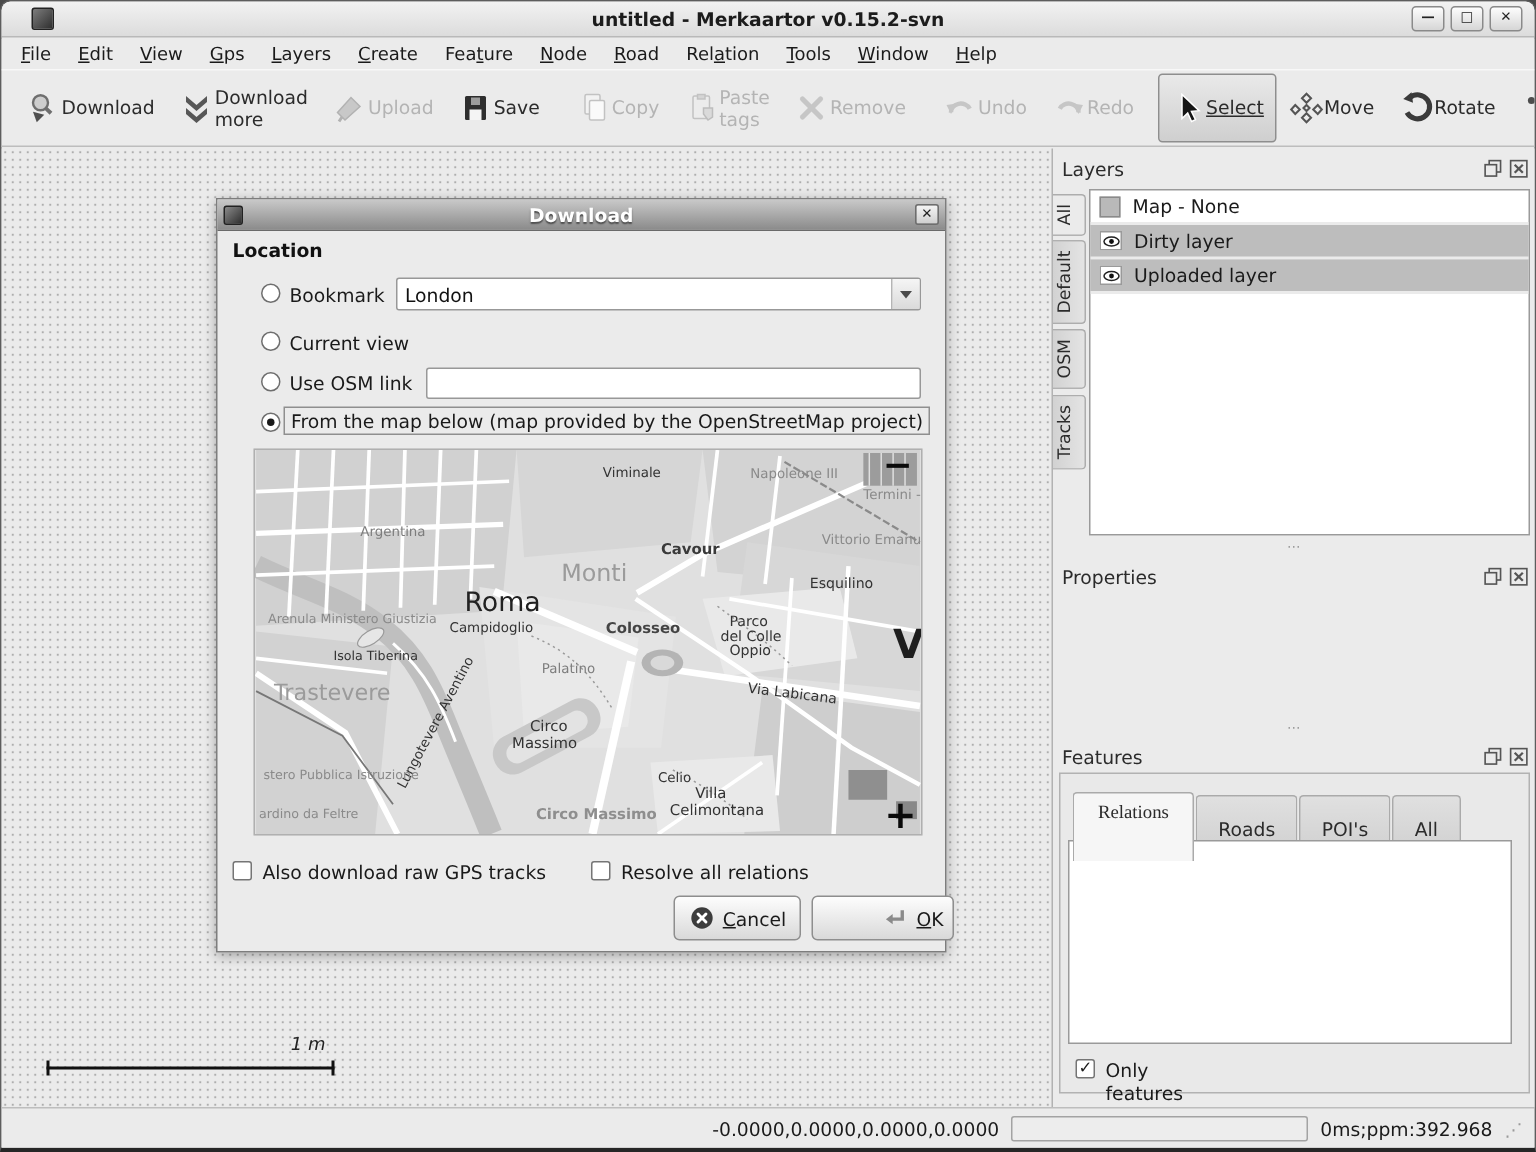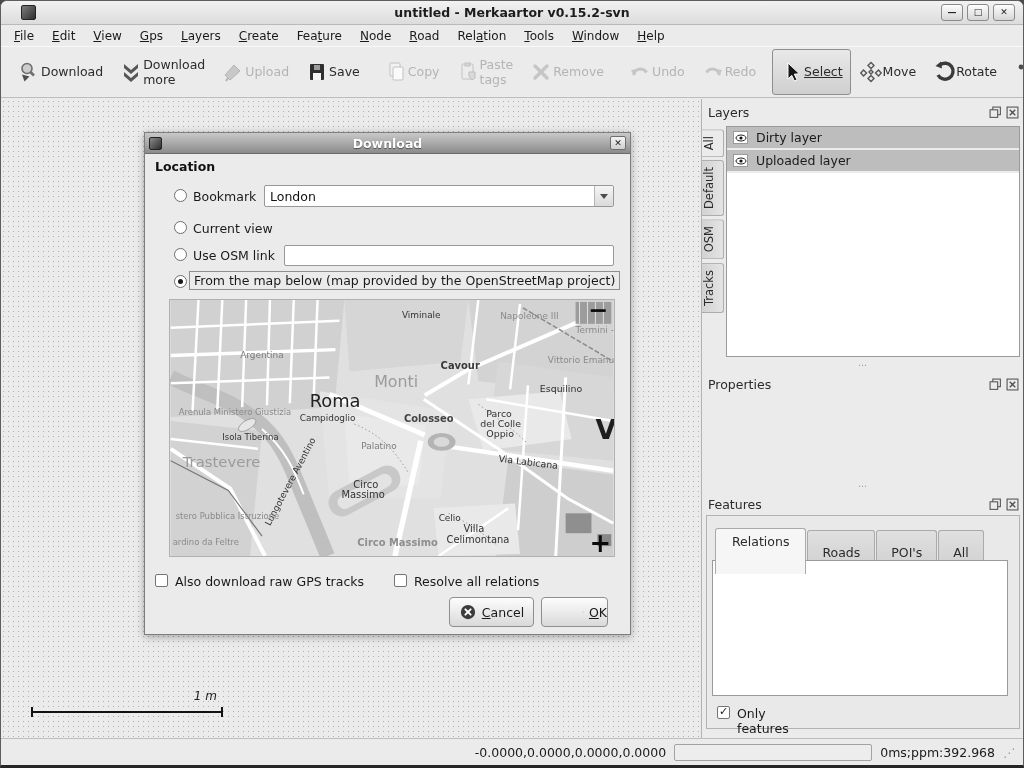--- a/index.html
+++ b/index.html
@@ -99,21 +99,21 @@
                border-bottom:2px solid #ebebeb; }
   .layer-row.sel { background:#bdbdbd; }
   .lr-check { width:14px; height:14px; border:1px solid #8a8a8a; background:#b9b9b9; }
   .lr-eye { width:15px; height:13px; background:#fff; border:1px solid #9a9a9a; display:flex; align-items:center; justify-content:center; }
   .splitter { position:absolute; left:0; width:100%; text-align:center; color:#9a9a9a; font-size:9px; letter-spacing:2px; line-height:8px; }
 
   .feat-frame { position:absolute; left:4px; top:416px; width:314px; height:214px; border:1px solid #b2b2b2; background:#e9e9e9; }
   .feat-tabs { position:absolute; left:8px; top:14px; display:flex; }
   .ftab { border:1px solid #aaa; border-bottom:none; border-radius:3px 3px 0 0; background:linear-gradient(#e0e0e0,#cecece);
           font-size:12.5px; color:#2b2b2b; padding:14px 14px; margin-right:1px; }
-  .ftab.active { background:#f6f6f6; padding:5px 16px; margin-top:-2px; position:relative; z-index:2; }
+  .ftab.active { background:#f6f6f6; padding:5px 16px; margin-top:-2px; position:relative; z-index:2;font-family:Liberation Serif, serif; }
   .feat-list { position:absolute; left:5px; top:44px; width:296px; height:136px; background:#fff; border:1px solid #9a9a9a; }
   .feat-cbrow { position:absolute; left:10px; top:190px; }
 
   
   .statusbar { position:absolute; left:0; top:737px; width:100%; height:28px; background:#ebebeb; border-top:1px solid #bdbdbd;
                display:flex; align-items:center; padding:0 8px; gap:8px; font-size:12.5px; color:#1a1a1a; }
   .sb-spacer { flex:1; }
   .sb-progress { width:198px; height:17px; background:#ededed; border:1px solid #a3a3a3; border-radius:2px; }
   .sb-grip { color:#9a9a9a; font-size:12px; line-height:10px; }
   svg text { font-family:"DejaVu Sans","Liberation Sans",sans-serif; }
@@ -454,21 +454,21 @@
     <div class="dlg-row-label" style="left:269px; top:441px;">Resolve all relations</div>
 
     <div class="dlg-btn" style="left:304px; width:85px;">
       <svg viewBox="0 0 24 24">
           <circle cx="12" cy="12" r="9.5" fill="#3c3c3c"></circle>
           <line x1="8.5" y1="8.5" x2="15.5" y2="15.5" stroke="#fff" stroke-width="2.6" stroke-linecap="round"></line>
           <line x1="15.5" y1="8.5" x2="8.5" y2="15.5" stroke="#fff" stroke-width="2.6" stroke-linecap="round"></line>
         </svg>
       <span><u>C</u>ancel</span>
     </div>
-    <div class="dlg-btn" style="left:396px; width:67px;padding-left:40px;">
+    <div class="dlg-btn" style="left:396px; width:95px;padding-left:40px;">
       <svg viewBox="0 0 24 24">
           <path d="M18 5 V13 H8" fill="none" stroke="#8a8a8a" stroke-width="3"></path>
           <polygon points="9.5,8.5 9.5,17.5 3.5,13" fill="#8a8a8a"></polygon>
         </svg>
       <span><u>O</u>K</span>
     </div>
   </div>
 
   <div class="dockcol">
 
@@ -490,20 +490,24 @@
           </span>
       </span>
     </div>
     <div class="vtabs" style="top:30px;">
       <div class="vtab active">All</div>
       <div class="vtab">Default</div>
       <div class="vtab">OSM</div>
       <div class="vtab">Tracks</div>
     </div>
     <div class="layer-list">
+      <div class="layer-row">
+        <span class="lr-check"></span>
+        <span>Map - None</span>
+      </div>
       <div class="layer-row sel">
         <span class="lr-eye">
             <svg viewBox="0 0 12 10" width="12" height="10">
               <ellipse cx="6" cy="5" rx="5" ry="3" fill="#fff" stroke="#222"></ellipse>
               <circle cx="6" cy="5" r="1.6" fill="#111"></circle>
             </svg>
           </span>
         <span>Dirty layer</span>
       </div>
       <div class="layer-row sel">

